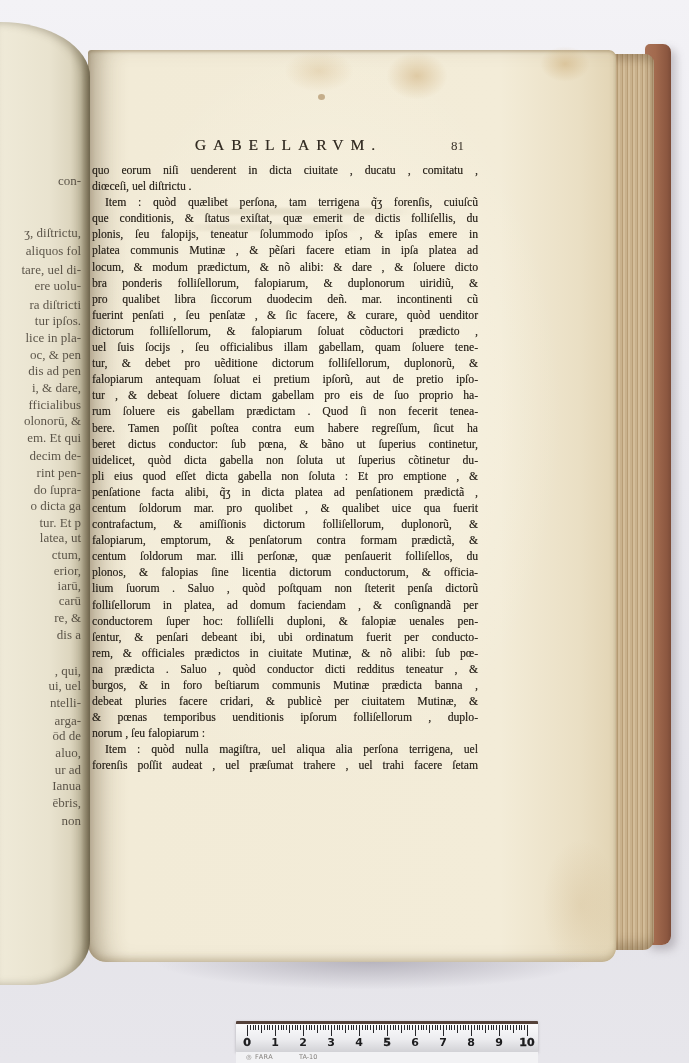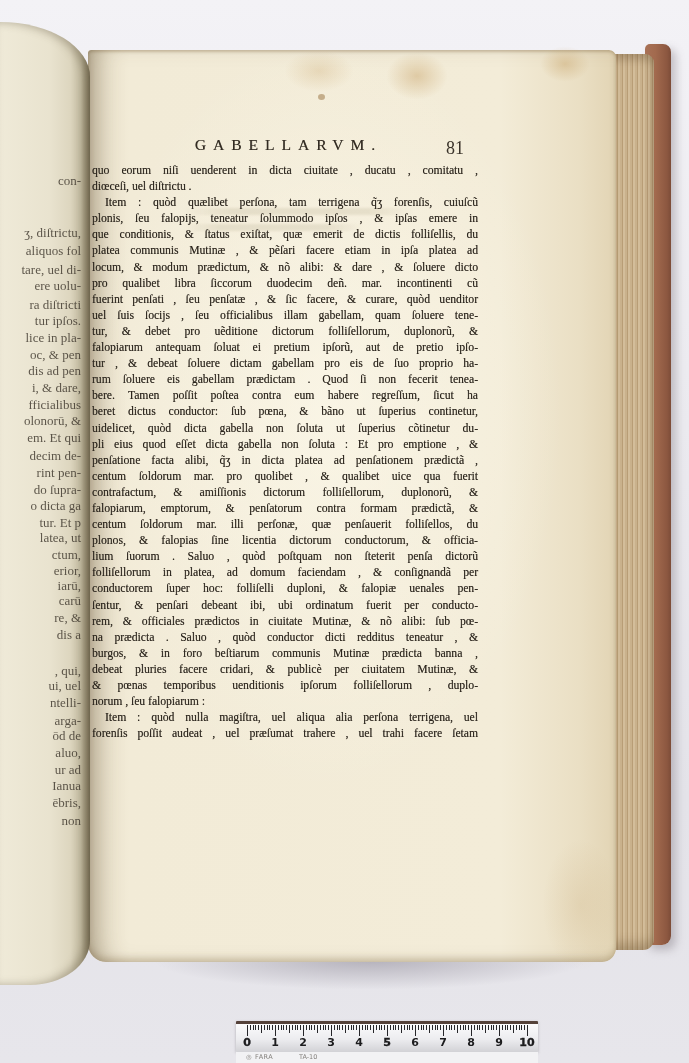--- a/index.html
+++ b/index.html
@@ -32,21 +32,21 @@
   .stain.s3{left:452px;top:-4px;width:50px;height:36px;background:radial-gradient(ellipse,rgba(193,152,88,.38),rgba(193,152,88,0) 70%);}
   .stain.s4{left:230px;top:44px;width:7px;height:6px;background:rgba(150,110,60,.5);}
   .stain.s5{left:455px;top:790px;width:75px;height:130px;background:radial-gradient(ellipse,rgba(190,155,100,.18),rgba(190,155,100,0) 72%);}
   .ghost{position:absolute;height:7px;border-radius:4px;background:linear-gradient(90deg,rgba(140,125,85,0),rgba(140,125,85,.14) 20%,rgba(140,125,85,.14) 80%,rgba(140,125,85,0));filter:blur(1px);}
   .ghost.g1{left:96px;top:158px;width:230px;}
   .ghost.g2{left:96px;top:174px;width:180px;}
   
   .header-row{position:absolute;left:4px;top:86px;width:386px;height:20px;}
   .rhead{position:absolute;left:0;right:0;text-align:center;font-size:15.5px;color:#322b22;
     letter-spacing:7px;text-indent:7px;text-shadow:.3px .3px .4px rgba(50,43,34,.55);}
-  .pnum{position:absolute;right:14px;top:2px;font-size:18px;color:#3a332a;}
+  .pnum{position:absolute;right:14px;top:2px;font-size:13px;color:#3a332a;}
   
   .text-block{position:absolute;left:4px;top:113px;width:386px;color:#2b251d;
     font-size:11.6px;line-height:16.1px;text-shadow:.25px .25px .35px rgba(43,37,29,.5);}
   .tl{text-align:justify;text-align-last:justify;white-space:normal;height:16.1px;overflow:visible;}
   .tl.short{text-align-last:left;}
   .tl.ind{padding-left:13px;}
   
   .left-page{position:absolute;left:0;top:22px;width:90px;height:963px;
     background:linear-gradient(90deg,#efead8 0%,#e9e3cf 55%,#ddd6bf 78%,#c2baa0 90%,#978e73 97%,#7d745c 100%);
     border-radius:0 90px 60px 0/0 55px 45px 0;
@@ -93,26 +93,28 @@
 
     <div class="header-row">
       <span class="rhead">GABELLARVM.</span>
       <span class="pnum">81</span>
     </div>
 
     <div class="text-block" id="text-block">
         <div class="tl">quo eorum niſi uenderent in dicta ciuitate , ducatu , comitatu ,</div>
         <div class="tl short">diœceſi, uel diſtrictu .</div>
         <div class="tl ind">Item : quòd quælibet perſona, tam terrigena q̃ʒ forenſis, cuiuſcũ</div>
+        <div class="tl">que conditionis, &amp; ſtatus exiſtat, quæ emerit de dictis folliſellis, du</div>
         <div class="tl">plonis, ſeu falopijs, teneatur ſolummodo ipſos , &amp; ipſas emere in</div>
-        <div class="tl">que conditionis, &amp; ſtatus exiſtat, quæ emerit de dictis folliſellis, du</div>
         <div class="tl">platea communis Mutinæ , &amp; pẽſari facere etiam in ipſa platea ad</div>
         <div class="tl">locum, &amp; modum prædictum, &amp; nõ alibi: &amp; dare , &amp; ſoluere dicto</div>
+        <div class="tl">bra ponderis folliſellorum, falopiarum, &amp; duplonorum uiridiũ, &amp;</div>
         <div class="tl">pro qualibet libra ſiccorum duodecim deñ. mar. incontinenti cũ</div>
         <div class="tl">fuerint penſati , ſeu penſatæ , &amp; ſic facere, &amp; curare, quòd uenditor</div>
+        <div class="tl">dictorum folliſellorum, &amp; falopiarum ſoluat cõductori prædicto ,</div>
         <div class="tl">uel ſuis ſocijs , ſeu officialibus illam gabellam, quam ſoluere tene-</div>
         <div class="tl">tur, &amp; debet pro uẽditione dictorum folliſellorum, duplonorũ, &amp;</div>
         <div class="tl">falopiarum antequam ſoluat ei pretium ipſorũ, aut de pretio ipſo-</div>
         <div class="tl">tur , &amp; debeat ſoluere dictam gabellam pro eis de ſuo proprio ha-</div>
         <div class="tl">rum ſoluere eis gabellam prædictam .  Quod ſi non fecerit tenea-</div>
         <div class="tl">bere.  Tamen poſſit poſtea contra eum habere regreſſum, ſicut ha</div>
         <div class="tl">beret dictus conductor: ſub pœna, &amp; bãno ut ſuperius continetur,</div>
         <div class="tl">uidelicet, quòd dicta gabella non ſoluta ut ſuperius cõtinetur du-</div>
         <div class="tl">pli eius quod eſſet dicta gabella non ſoluta :  Et pro emptione , &amp;</div>
         <div class="tl">penſatione facta alibi, q̃ʒ in dicta platea ad penſationem prædictã ,</div>

